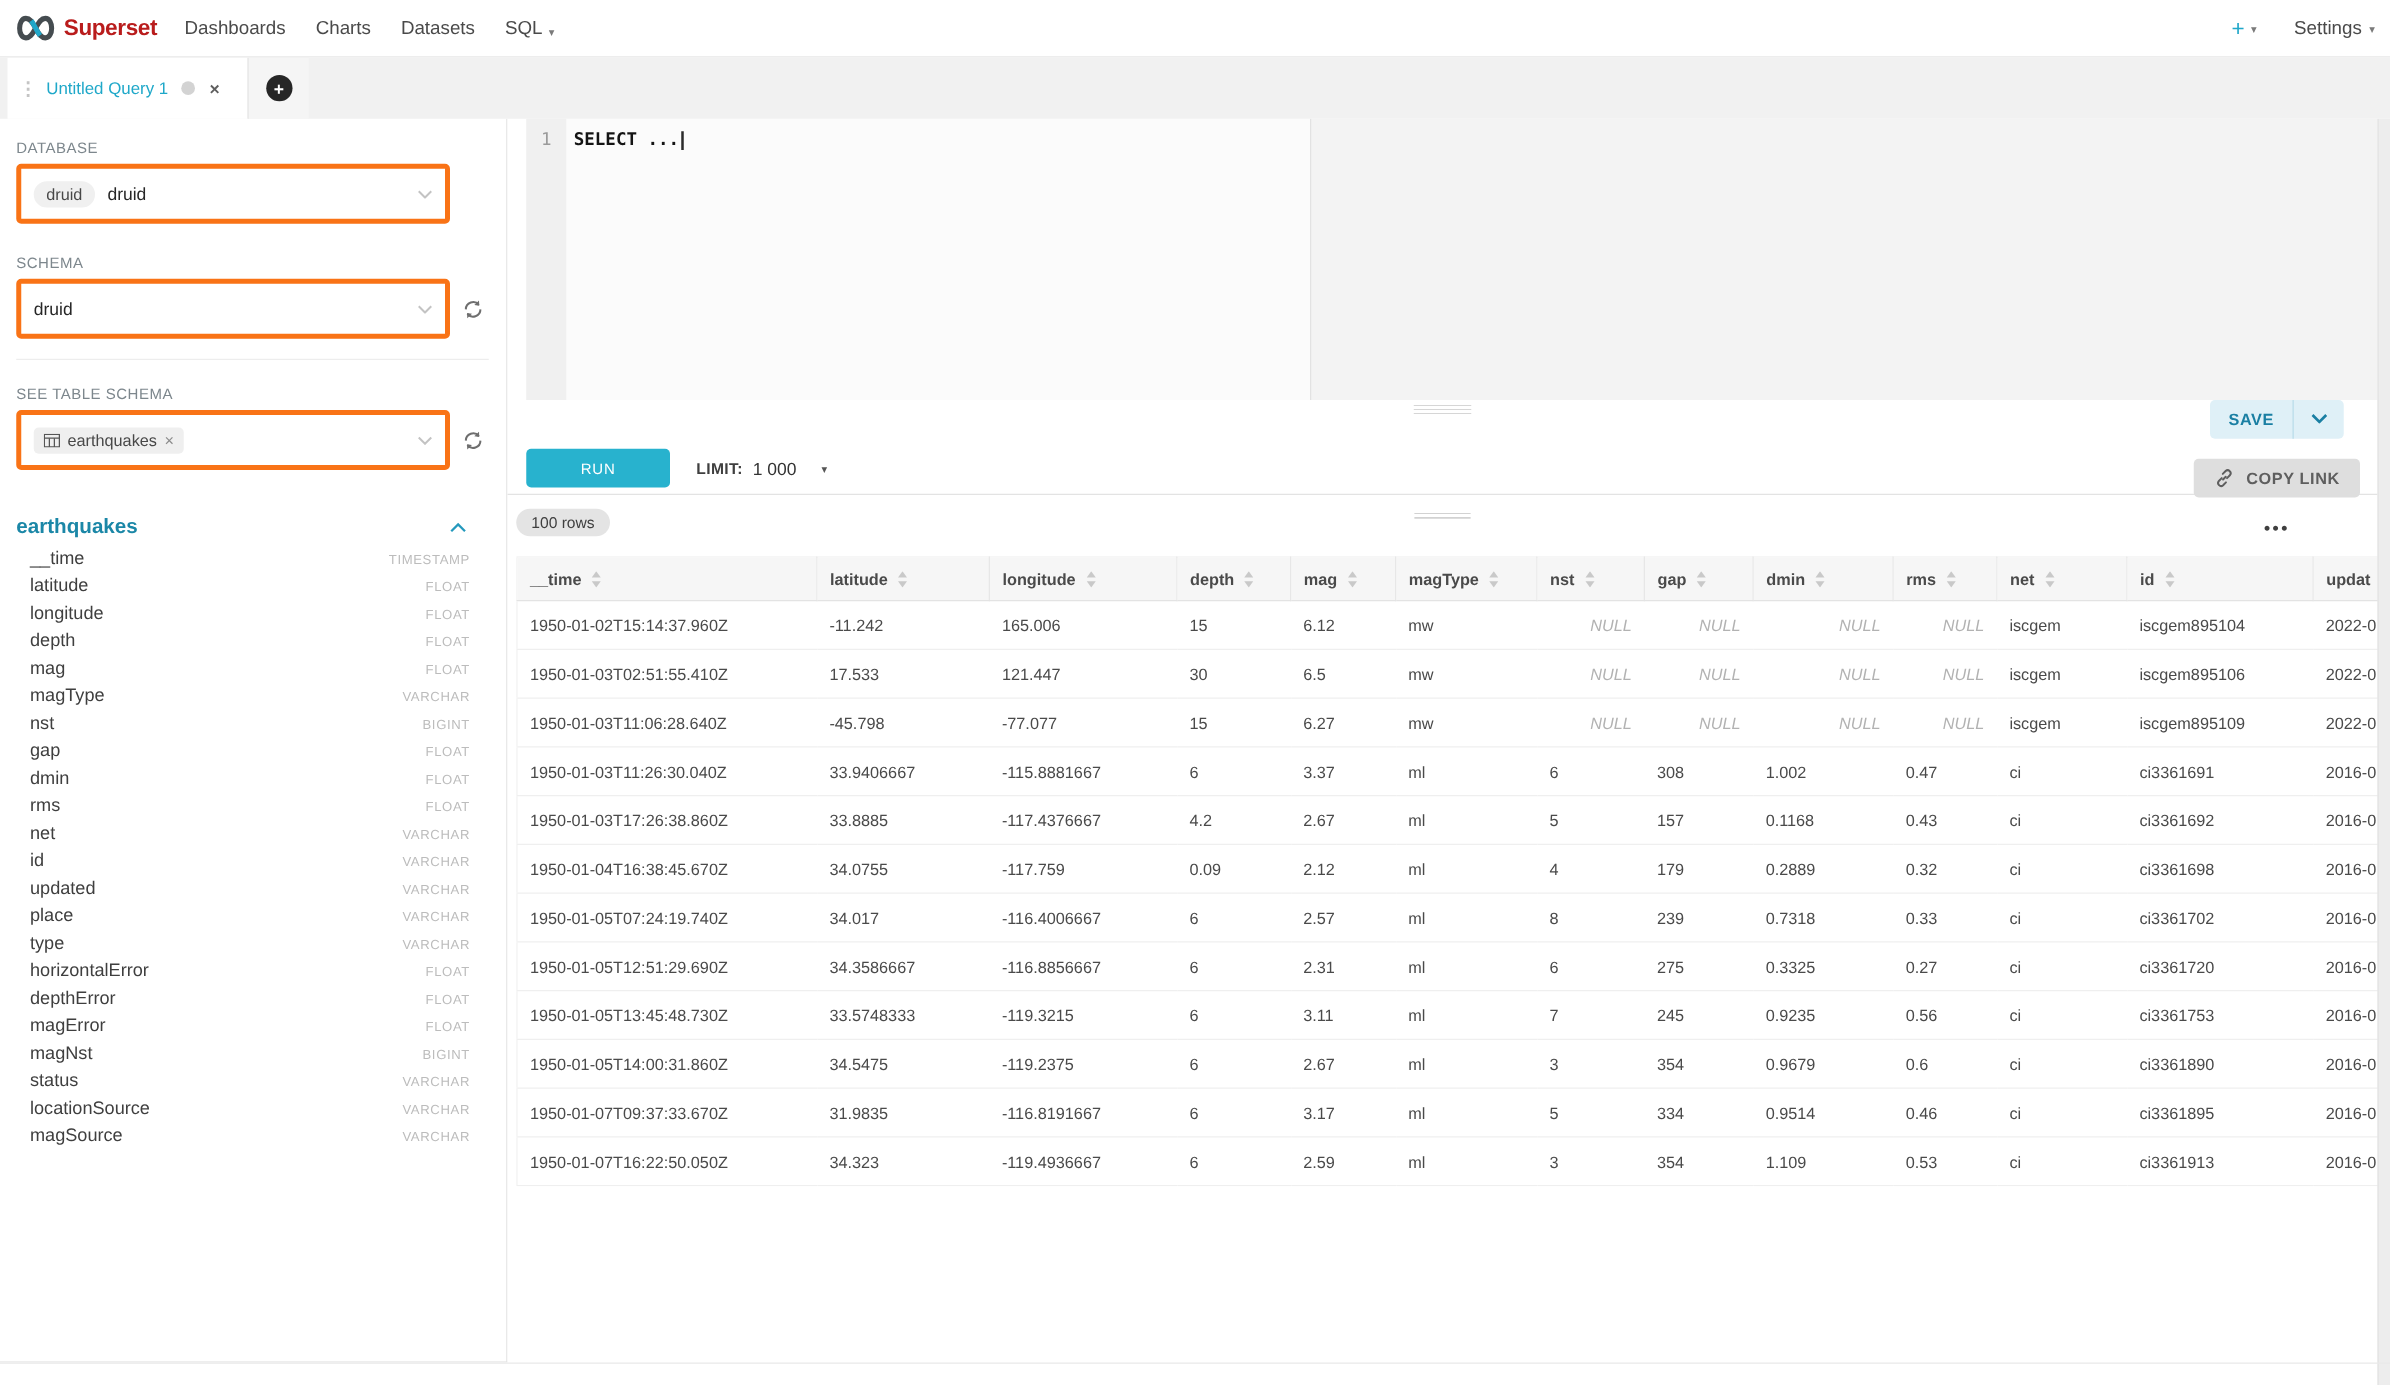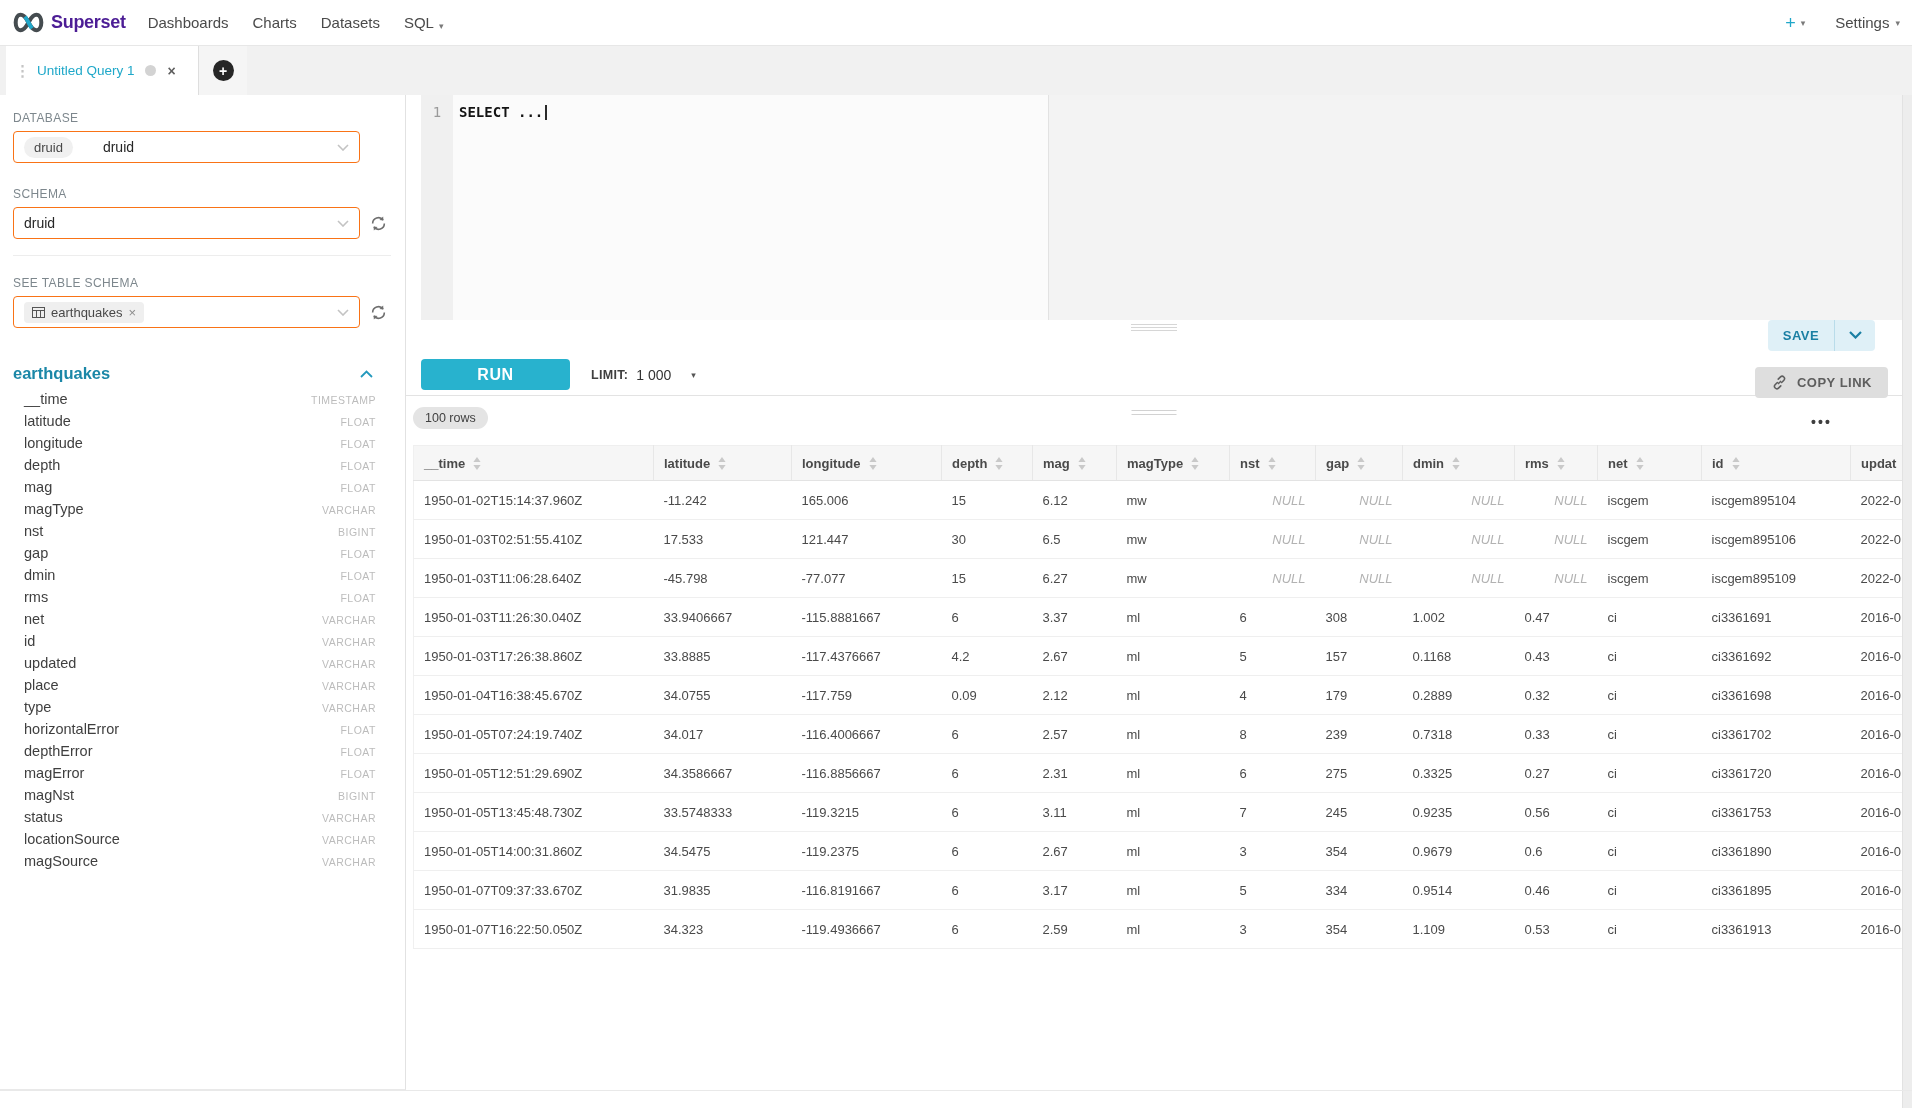--- a/index.html
+++ b/index.html
@@ -5,21 +5,21 @@
   * { box-sizing: border-box; }
   html,body { margin:0; padding:0; }
   body {
     width:1912px; height:1108px; position:relative; overflow:hidden;
     background:#fff; font-family:"Liberation Sans", sans-serif; color:#484848;
   }
   
   .navbar { position:absolute; top:0; left:0; width:1912px; height:46px; background:#fff;
     border-bottom:1px solid #e7e7e7; display:flex; align-items:center; z-index:30; }
   .brand { display:flex; align-items:center; margin-left:12px; gap:6px; }
-  .brand-name { font-size:18px; font-weight:bold; color:#4c1d95; letter-spacing:-0.3px; }
+  .brand-name { font-size:18px; font-weight:bold; color:#b91c1c; letter-spacing:-0.3px; }
   .nav-menu { display:flex; align-items:center; margin-left:10px; }
   .nav-item { font-size:15px; color:#4a4a4a; padding:0 12px; display:flex; align-items:flex-end; gap:5px; cursor:pointer; }
   .caret { font-size:9px; color:#7a7a7a; }
   .nav-right { margin-left:auto; display:flex; align-items:center; margin-right:12px; gap:30px; }
   .nav-plus { display:flex; align-items:center; gap:5px; }
   .nav-plus .plus { color:#20a7c9; font-size:18px; line-height:1; }
   .nav-settings { display:flex; align-items:center; gap:6px; font-size:15px; color:#4a4a4a; }
   
   .tabbar { position:absolute; top:46px; left:0; width:1912px; height:49px; background:#f1f1f1; display:flex; z-index:20; }
   .qtab { margin-left:6px; width:193px; background:#fff; border-right:1px solid #dedede;
@@ -29,22 +29,22 @@
   .qtab-dot { width:11px; height:11px; border-radius:50%; background:#d3d3d3; margin-left:10px; }
   .qtab-close { margin-left:12px; color:#5f5f5f; font-size:14px; font-weight:bold; }
   .newtab-zone { width:48px; background:#f5f5f5; display:flex; align-items:center; justify-content:center; }
   .newtab-btn { width:21px; height:21px; border-radius:50%; background:#262626; color:#fff;
     font-size:14px; font-weight:bold; display:flex; align-items:center; justify-content:center; line-height:1; }
   
   .sidebar { position:absolute; top:95px; left:0; width:406px; height:995px; background:#fff;
     border-right:1px solid #e2e2e2; border-bottom:1px solid #e9e9e9; padding:16px 14px 0 13px; overflow:hidden; }
   .field-label { font-size:12px; color:#7d878d; letter-spacing:0.4px; margin-bottom:6px; }
   .select-row { display:flex; align-items:center; }
-  .select { width:347px; height:32px; border:1px solid #f97316; border-radius:4px; background:#fff;
-    display:flex; align-items:center; padding:0 10px;gap:20px; }
+  .select { width:347px; height:48px; border:4px solid #f97316; border-radius:4px; background:#fff;
+    display:flex; align-items:center; padding:0 10px; }
   .select .chev { margin-left:auto; display:flex; }
   .pill { background:#f0f0f0; border-radius:12px; padding:3px 10px; font-size:13px; color:#484848; }
   .pill-sq { background:#efefef; border-radius:4px; padding:3px 8px; font-size:13px; color:#484848;
     display:flex; align-items:center; gap:6px; }
   .pill-x { color:#8c8c8c; font-size:13px; }
   .sel-value { font-size:14px; color:#262626; margin-left:10px; }
   .sel-value-solo { font-size:14px; color:#262626; }
   .refresh-btn { margin-left:10px; display:flex; }
   .mt24 { margin-top:24px; }
   .divider { border-top:1px solid #ededed; margin-top:16px; }
@@ -62,22 +62,22 @@
     text-align:center; padding-top:9px; }
   .code-area { flex:1; font:bold 14px "DejaVu Sans Mono", monospace; color:#141414; padding:9px 0 0 6px; }
   .cursor { display:inline-block; width:2px; height:15px; background:#2b2b2b; margin-left:2px; vertical-align:text-bottom; }
   .print-margin-zone { position:absolute; left:627px; top:0; bottom:0; right:0;
     background:rgba(0,0,0,0.03); border-left:1px solid #e2e2e2; pointer-events:none; }
   .editor-handle { height:34px; position:relative; }
   .grip3 { position:absolute; left:50%; top:4px; transform:translateX(-50%); width:46px; height:8px;
     background:repeating-linear-gradient(#d6d6d6 0 1px, transparent 1px 3px); }
   .toolbar { height:42px; display:flex; align-items:center; border-bottom:1px solid #e3e3e3;
     padding:0 14px 0 15px; }
-  .run-btn { width:149px; height:31px; background:#28b2ce; border:none; border-radius:4px; color:#fff;
-    font-weight:bold; font-size:16px; letter-spacing:0.6px; display:flex; align-items:center; justify-content:center; }
+  .run-btn { width:115px; height:31px; background:#28b2ce; border:none; border-radius:4px; color:#fff;
+    font-weight:normal; font-size:12px; letter-spacing:0.6px; display:flex; align-items:center; justify-content:center; }
   .limit { margin-left:21px; display:flex; align-items:center; }
   .limit-label { font-size:12.5px; font-weight:bold; color:#3f3f3f; letter-spacing:0.3px; }
   .limit-value { font-size:14px; color:#333; margin-left:8px; }
   .limit-caret { font-size:9px; color:#555; margin-left:20px; }
   .toolbar-right { margin-left:auto; display:flex; align-items:center; gap:16px;flex-direction:column; }
   .save-btn { height:31px; background:#dff0f7; border-radius:4px; display:flex; align-items:stretch; color:#1a7fa3; }
   .save-main { display:flex; align-items:center; padding:0 15px; font-weight:bold; font-size:13px; letter-spacing:0.5px; }
   .save-div { width:1px; background:#b9dcea; }
   .save-caret { width:40px; display:flex; align-items:center; justify-content:center; }
   .copy-link-btn { height:31px; background:#dedede; border-radius:4px; padding:0 16px; display:flex;

